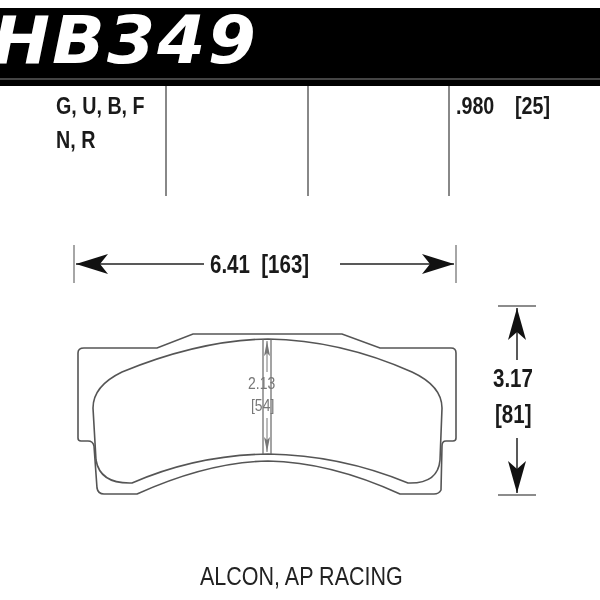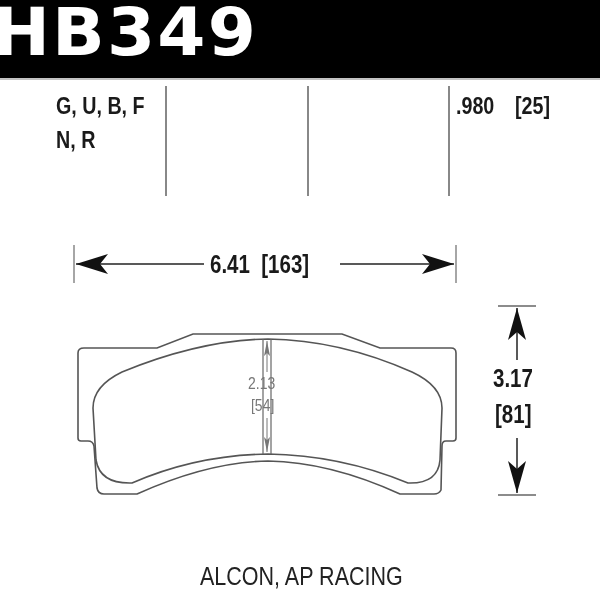--- a/index.html
+++ b/index.html
@@ -1,18 +1,18 @@
 <!DOCTYPE html>
 <html><head>
   <meta charset="utf-8">
   <style>
     html, body { margin: 0; padding: 0; background: #ffffff; }
     body { width: 600px; height: 600px; position: relative; overflow: hidden;
            font-family: "Liberation Sans", sans-serif; }
-    .header-bar { position: absolute; left: 0; top: 0; width: 600px; height: 78px; background: #000; }
+    .header-bar { position: absolute; left: 0; top: 8px; width: 600px; height: 78px; background: #000; font-style: italic; }
     .part-number { position: absolute; left: -8px; top: -6px; color: #fff;
                    font-family: "DejaVu Sans", sans-serif; font-weight: bold;
                    font-size: 66px; letter-spacing: 2px; line-height: 78px; transform: scaleX(1.05); transform-origin: left; }
     .label { position: absolute; color: #1a1a1a; font-weight: bold;
              font-family: "Liberation Sans", sans-serif; transform: scaleX(0.82); transform-origin: left top; white-space: pre; }
     .compound-line { font-size: 24px; }
     svg.drawing { position: absolute; left: 0; top: 0; }
   </style>
 </head>
 <body>

